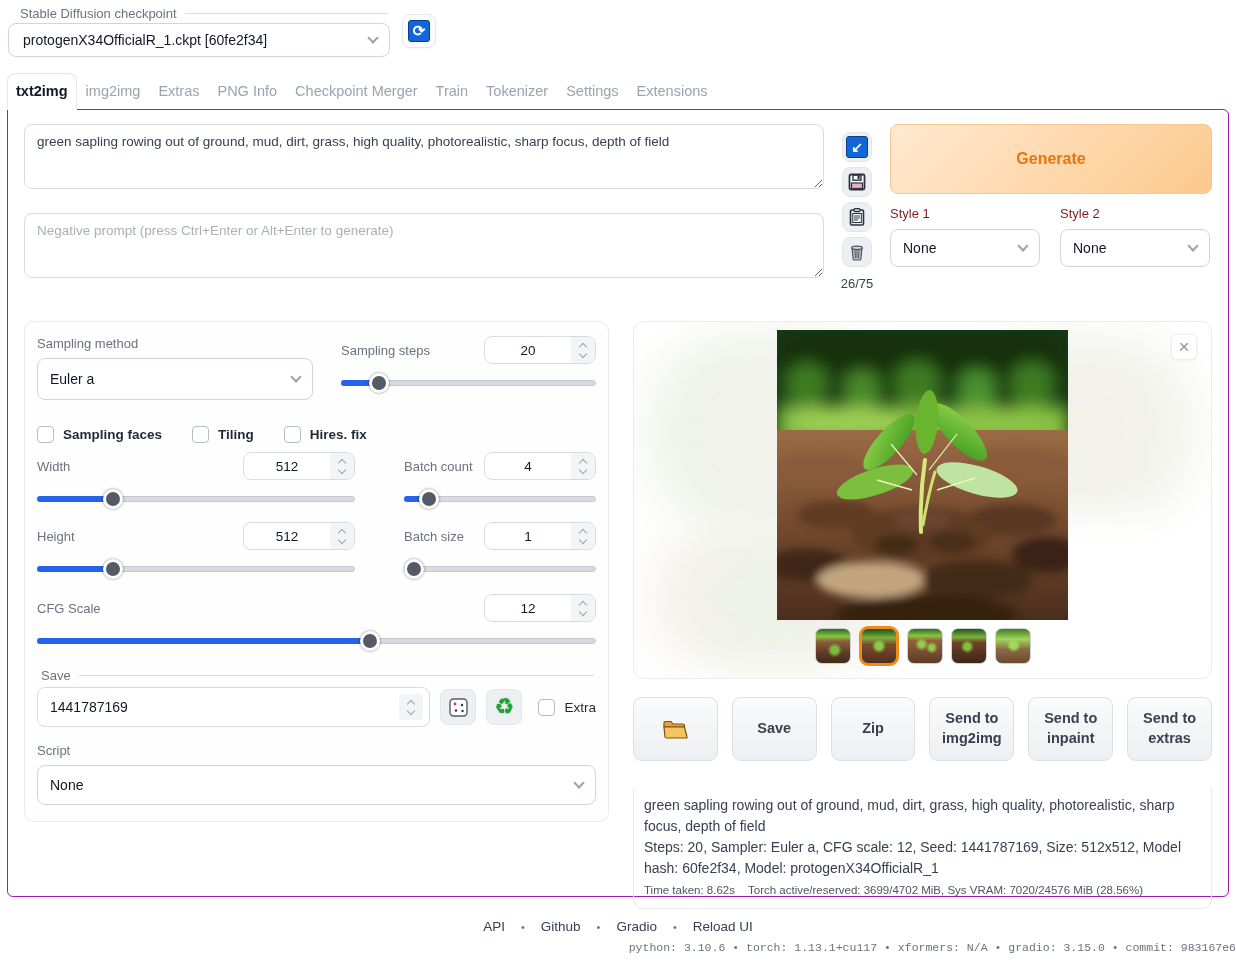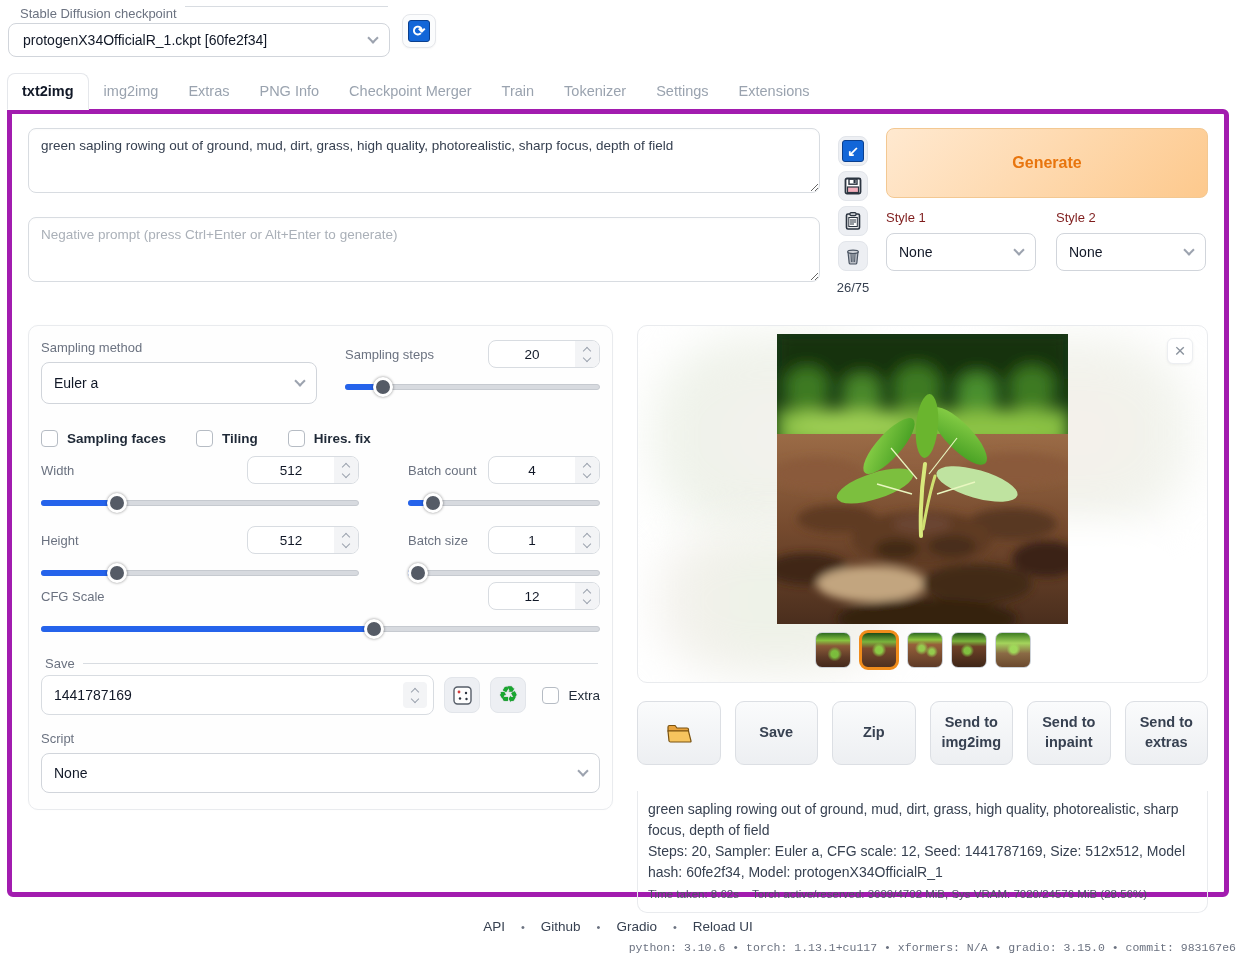--- a/index.html
+++ b/index.html
@@ -2,43 +2,43 @@
 <html><head>
 <meta charset="utf-8">
 <style>
   * { margin:0; padding:0; box-sizing:border-box; }
   html,body { width:1236px; height:966px; background:#ffffff;
     font-family:"Liberation Sans", sans-serif; color:#374151; overflow:hidden; }
 
   
   .topbar { display:flex; align-items:flex-start; gap:12px; padding:6px 8px 0 8px; }
   .ckpt-group { width:382px; }
-  .ckpt-label-row { display:flex; gap:8px; padding-left:12px; }
+  .ckpt-label-row { display:flex; align-items:center; gap:8px; padding-left:12px; }
   .ckpt-label { font-size:13px; color:#6b7280; white-space:nowrap; }
   .legend-line { flex:1; border-top:1px solid #d8dce1; margin-right:2px; }
   .select { display:flex; align-items:center; justify-content:space-between;
     border:1px solid #d1d5db; border-radius:8px; background:#fff; padding:0 12px;
     font-size:14px; color:#111827; cursor:pointer; }
   .ckpt-select { height:34px; margin-top:2px; border-radius:8px;padding-left:14px; }
   .chev { width:8px; height:8px; border-right:2px solid #9ca3af; border-bottom:2px solid #9ca3af;
     transform:rotate(45deg); margin-top:-4px; flex:none; }
   .refresh-btn { width:34px; height:34px; margin-top:8px; border:1px solid #e5e7eb; border-radius:8px;
     background:#fbfcfd; display:flex; align-items:center; justify-content:center; cursor:pointer;
     box-shadow:0 1px 2px rgba(0,0,0,.04); }
   .refresh-glyph { width:22px; height:22px; background:#1266d8; border:1px solid #0a3f8e; border-radius:3px;
     color:#fff; font-size:15px; line-height:20px; text-align:center; font-weight:bold; }
 
   
   .tabbar { display:flex; margin:16px 7px 0 7px; }
-  .tab { padding:9px 14px 10px; font-size:14.5px; color:#9aa3af; cursor:pointer;
+  .tab { padding:9px 8px 10px; font-size:14.5px; color:#9aa3af; cursor:pointer;
     border:1px solid transparent; margin-bottom:-1px; white-space:nowrap; }
   .tab.active { color:#111827; font-weight:700; background:#fff;
     border:1px solid #e5e7eb; border-bottom:1px solid #fff; border-radius:8px 8px 0 0; z-index:2; }
 
-  .panel { margin:0 7px; border:5px solid #a21caf; border-radius:0 6px 6px 6px;
+  .panel { margin:0 7px; border:1px solid #a21caf; border-radius:0 6px 6px 6px;
     background:#fff; padding:14px 16px 20px; position:relative; z-index:1; height:788px; }
 
   
   .top-row { display:flex; gap:16px; }
   .prompt-col { flex:1; min-width:0; }
   textarea.prompt { width:100%; height:65px; border:1px solid #d8dce1; border-radius:8px;
     padding:9px 12px; font-family:"Liberation Sans",sans-serif; font-size:13.5px; color:#374151;
     resize:both; outline:none; box-shadow:0 1px 2px rgba(0,0,0,.02) inset; }
   textarea.prompt::placeholder { color:#aab0b8; }
   .neg { margin-top:20px; }
@@ -92,21 +92,21 @@
   .checkbox { width:17px; height:17px; border:1px solid #b6bcc4; border-radius:4px; background:#fff; flex:none; }
   .check-label { font-size:13.5px; color:#1f2937; font-weight:600; }
 
   .dims-grid { display:flex; justify-content:space-between; margin-top:9px; }
   .colA { width:318px; }
   .colB { width:192px; }
   .dim-head { display:flex; align-items:center; justify-content:space-between; }
   .dim-head .lbl { margin-bottom:0; }
   .mt18 { margin-top:14px; }
 
-  .cfg-block { }
+  .cfg-block { margin-top:16px; }
   .seed-block { margin-top:18px; }
   .seed-label-row { display:flex; align-items:center; gap:8px; padding-left:4px; }
   .seed-row { display:flex; align-items:center; gap:10px; margin-top:4px; }
   .seed-input { flex:1; height:40px; display:flex; align-items:center; border:1px solid #d8dce1;
     border-radius:8px; overflow:hidden; background:#fff; }
   .seed-input input { flex:1; border:none; outline:none; padding:0 12px; font-size:14px; color:#111827;
     font-family:"Liberation Sans",sans-serif; background:transparent; }
   .seed-input .spin { height:26px; align-self:center; border-radius:4px; margin-right:6px; }
   .mini-btn { width:36px; height:36px; border-radius:8px; background:#edeff3; border:1px solid #e2e5ea;
     display:flex; align-items:center; justify-content:center; cursor:pointer; font-size:18px; }

